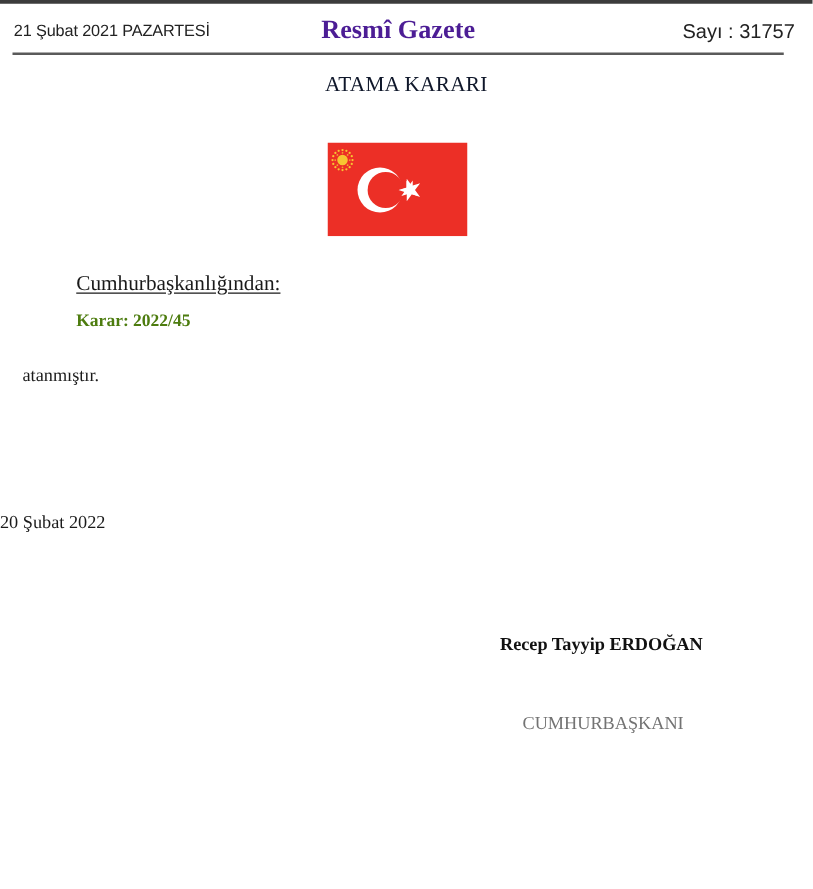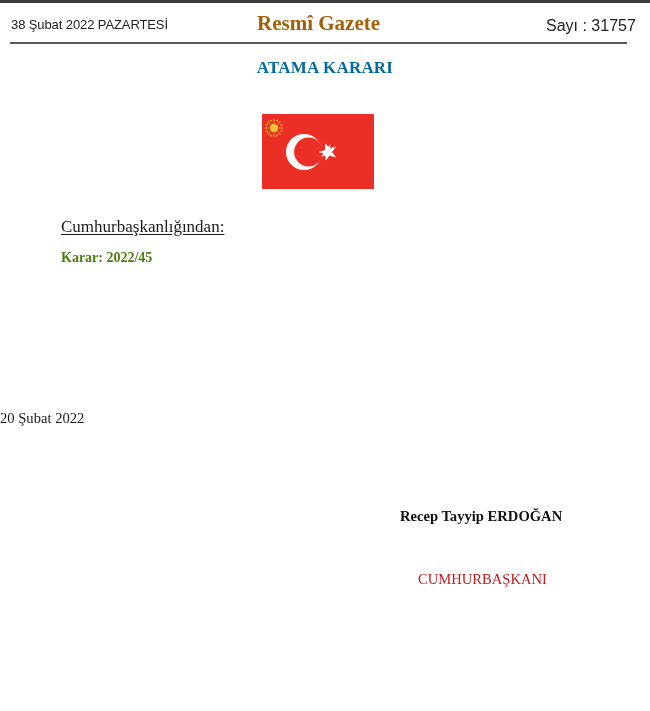--- a/index.html
+++ b/index.html
@@ -37,21 +37,21 @@
       color: #222;
       letter-spacing: -0.1px;
     }
     .hdr-title {
       position: absolute;
       left: 257px;
       top: 8px;
       font-family: "Liberation Serif", serif;
       font-weight: bold;
       font-size: 21px;
-      color: #a16207;
+      color: #4c1d95;
     }
     .hdr-issue {
       position: absolute;
       left: 546px;
       top: 14px;
       font-family: "Liberation Sans", sans-serif;
       font-size: 16px;
       color: #222;
       text-align: right;
     }
@@ -62,23 +62,23 @@
       width: 617px;
       height: 2px;
       background: #5a5a5a;
     }
     .doc-title {
       position: absolute;
       left: 0;
       width: 650px;
       top: 58px;
       text-align: center;
-      font-weight: bold;
+      font-weight: normal;
       font-size: 17px;
-      color: #0369a1;
+      color: #0f172a;
       letter-spacing: 0.2px;
     }
     .flag {
       position: absolute;
       left: 262px;
       top: 114px;
       width: 112px;
       height: 75px;
     }
     .issuer {
@@ -131,30 +131,30 @@
       top: 508px;
       font-size: 14.6px;
       font-weight: bold;
       color: #111;
     }
     .signer-title {
       position: absolute;
       left: 418px;
       top: 571px;
       font-size: 14.6px;
-      color: #b91c1c;
+      color: #737373;
     }
   </style>
 </head>
 <body>
 
 <div class="top-border"></div>
 
 <div class="header">
-  <span class="hdr-date">38 Şubat 2022 PAZARTESİ</span>
+  <span class="hdr-date">21 Şubat 2021 PAZARTESİ</span>
   <span class="hdr-title">Resmî Gazete</span>
   <span class="hdr-issue">Sayı : 31757</span>
 </div>
 <div class="hdr-rule"></div>
 
 <div class="doc-title">ATAMA KARARI</div>
 
 <div class="flag">
   <svg width="112" height="75" viewBox="0 0 112 75" xmlns="http://www.w3.org/2000/svg">
     <rect x="0" y="0" width="112" height="75" fill="#ec2f26"></rect>
@@ -196,18 +196,19 @@
 
     <polygon fill="#ffffff" points="57.5,38 64.1,35.9 68.2,30.3 68.2,37.2 72.3,42.8 65.7,40.7 59.1,42.8 63.1,37.2 63.1,30.3 67.2,35.9" transform="rotate(0)"></polygon>
     <polygon fill="#ffffff" points="56.8,38 63.4,40.1 63.4,47 67.5,41.4 74.1,43.5 70,38 74.1,32.5 67.5,34.6 63.4,29 63.4,35.9"></polygon>
   </svg>
 </div>
 
 <div class="issuer">Cumhurbaşkanlığından:</div>
 <div class="decision-no">Karar: 2022/45</div>
 
 <div class="body-text">
+  <span class="line last">atanmıştır.</span>
 </div>
 
 <div class="date-line">20 Şubat 2022</div>
 
 <div class="signer-name">Recep Tayyip ERDOĞAN</div>
 <div class="signer-title">CUMHURBAŞKANI</div>
 
 </body></html>

